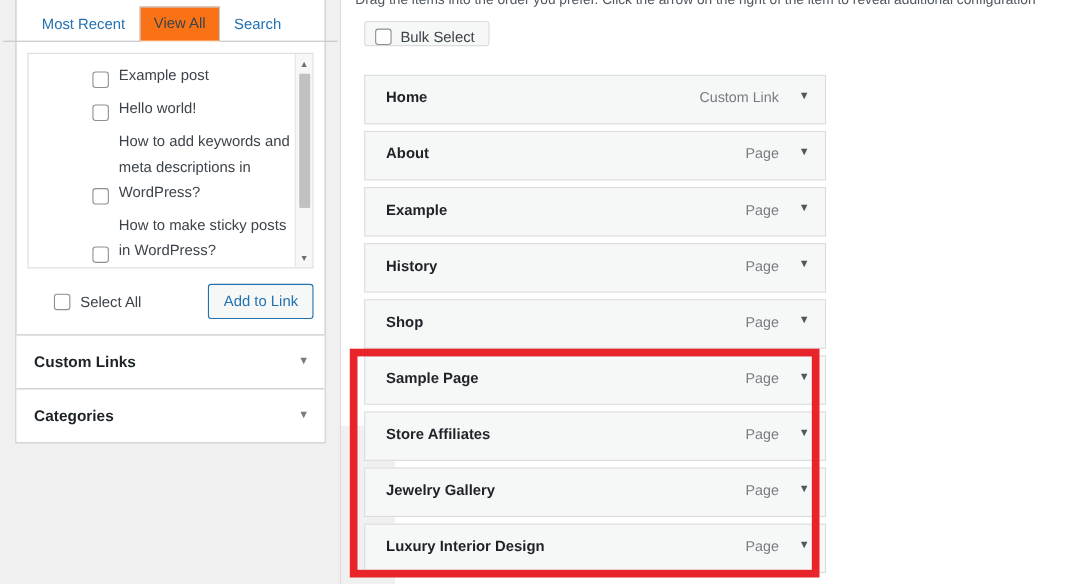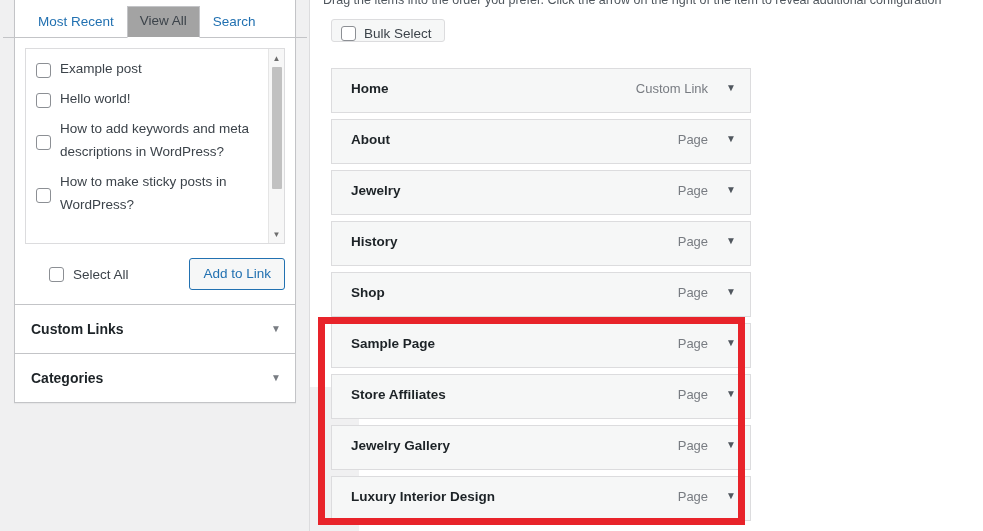--- a/index.html
+++ b/index.html
@@ -45,43 +45,44 @@
     line-height:18px;
     cursor:pointer;
     border:1px solid transparent;
     border-bottom:none;
     position:relative;
     top:1px;
     white-space:nowrap;
   }
   .tab.active{
     color:#3c434a;
-    background:#a3a3a3;
+    background:#f97316;
     border-color:#c3c4c7;
     border-bottom:1px solid #ffffff;
   }
   
   #post-list-box{
     position:relative;
     margin:10px 10px 0 10px;
     border:1px solid #dcdcde;
     background:#fff;
     height:196px;
     box-sizing:border-box;
     overflow:hidden;
   }
   #post-list{
     padding:8px 20px 8px 10px;
     box-sizing:border-box;
   }
   .post-item{
     display:flex;
-    align-items:center;
+    align-items:flex-end;
     margin-bottom:7px;
     line-height:23px;
+    margin-left:48px;
   }
   .cb{
     width:15px;height:15px;min-width:15px;
     border:1px solid #8c8f94;
     border-radius:3px;
     background:#fff;
     margin-top:4px;
     margin-right:9px;
     box-sizing:border-box;
   }
@@ -278,21 +279,21 @@
 
     <div class="menu-row">
       <span class="menu-title">About</span>
       <span class="menu-right">
         <span class="menu-type">Page</span>
         <span class="menu-caret">▼</span>
       </span>
     </div>
 
     <div class="menu-row">
-      <span class="menu-title">Jewelry</span>
+      <span class="menu-title">Example</span>
       <span class="menu-right">
         <span class="menu-type">Page</span>
         <span class="menu-caret">▼</span>
       </span>
     </div>
 
     <div class="menu-row">
       <span class="menu-title">History</span>
       <span class="menu-right">
         <span class="menu-type">Page</span>

